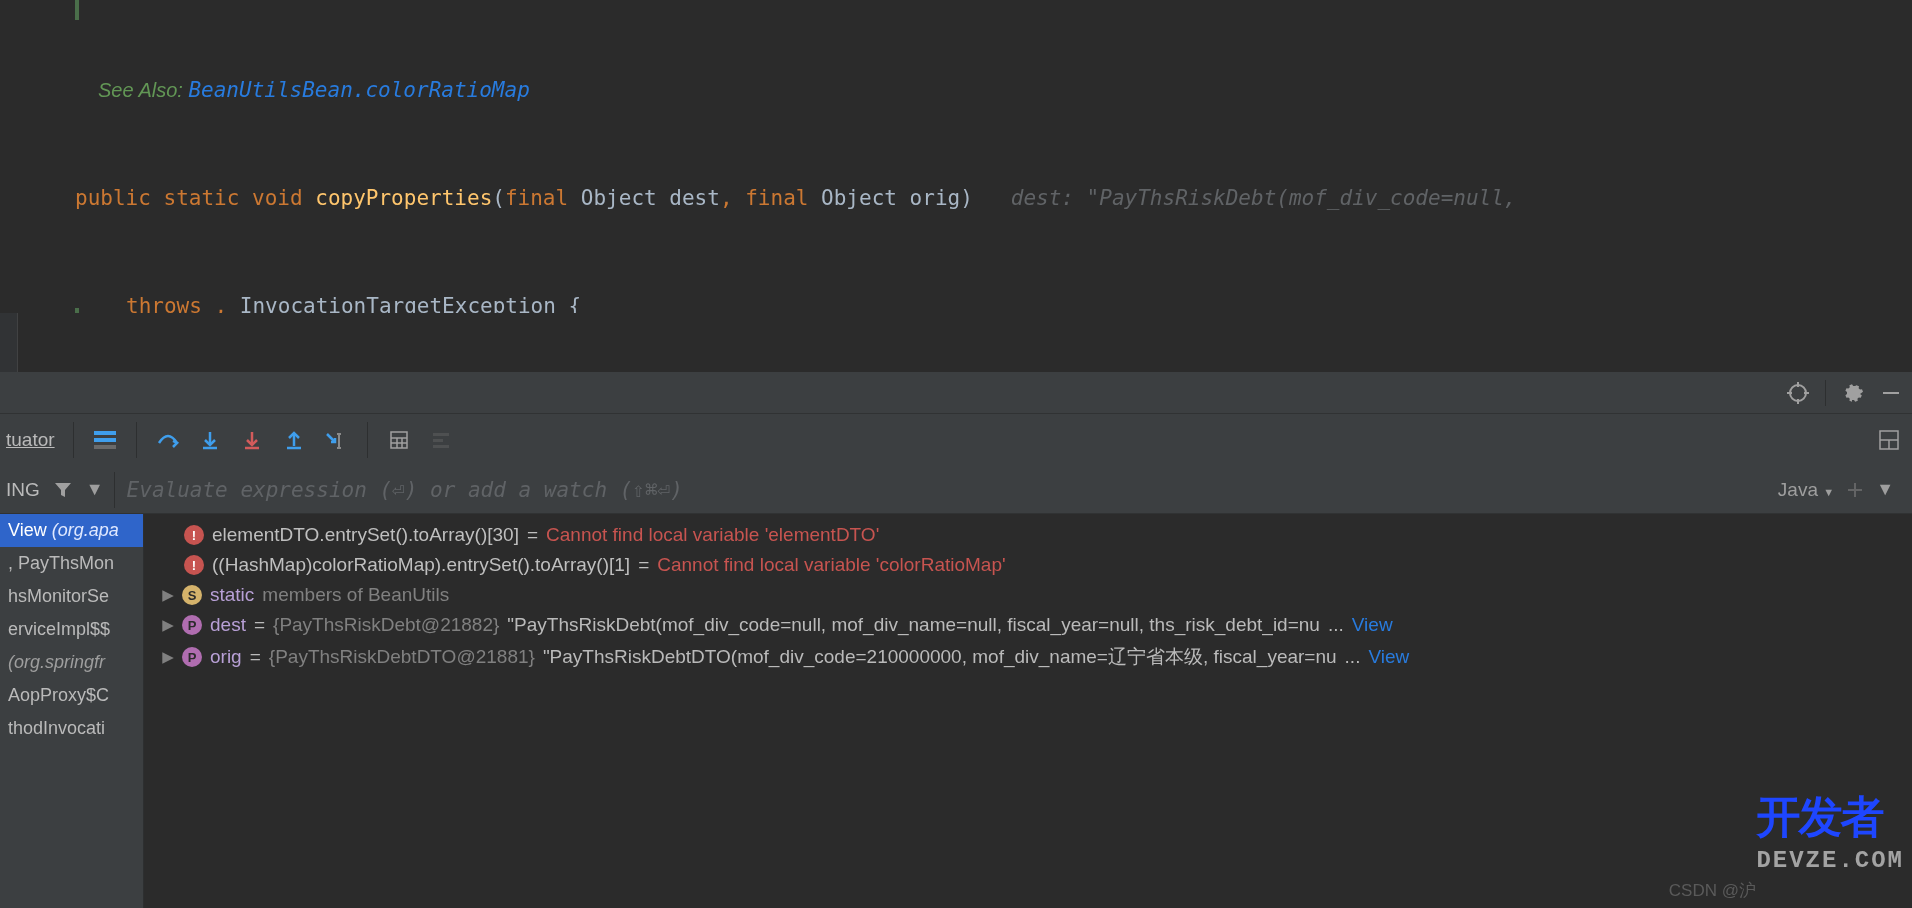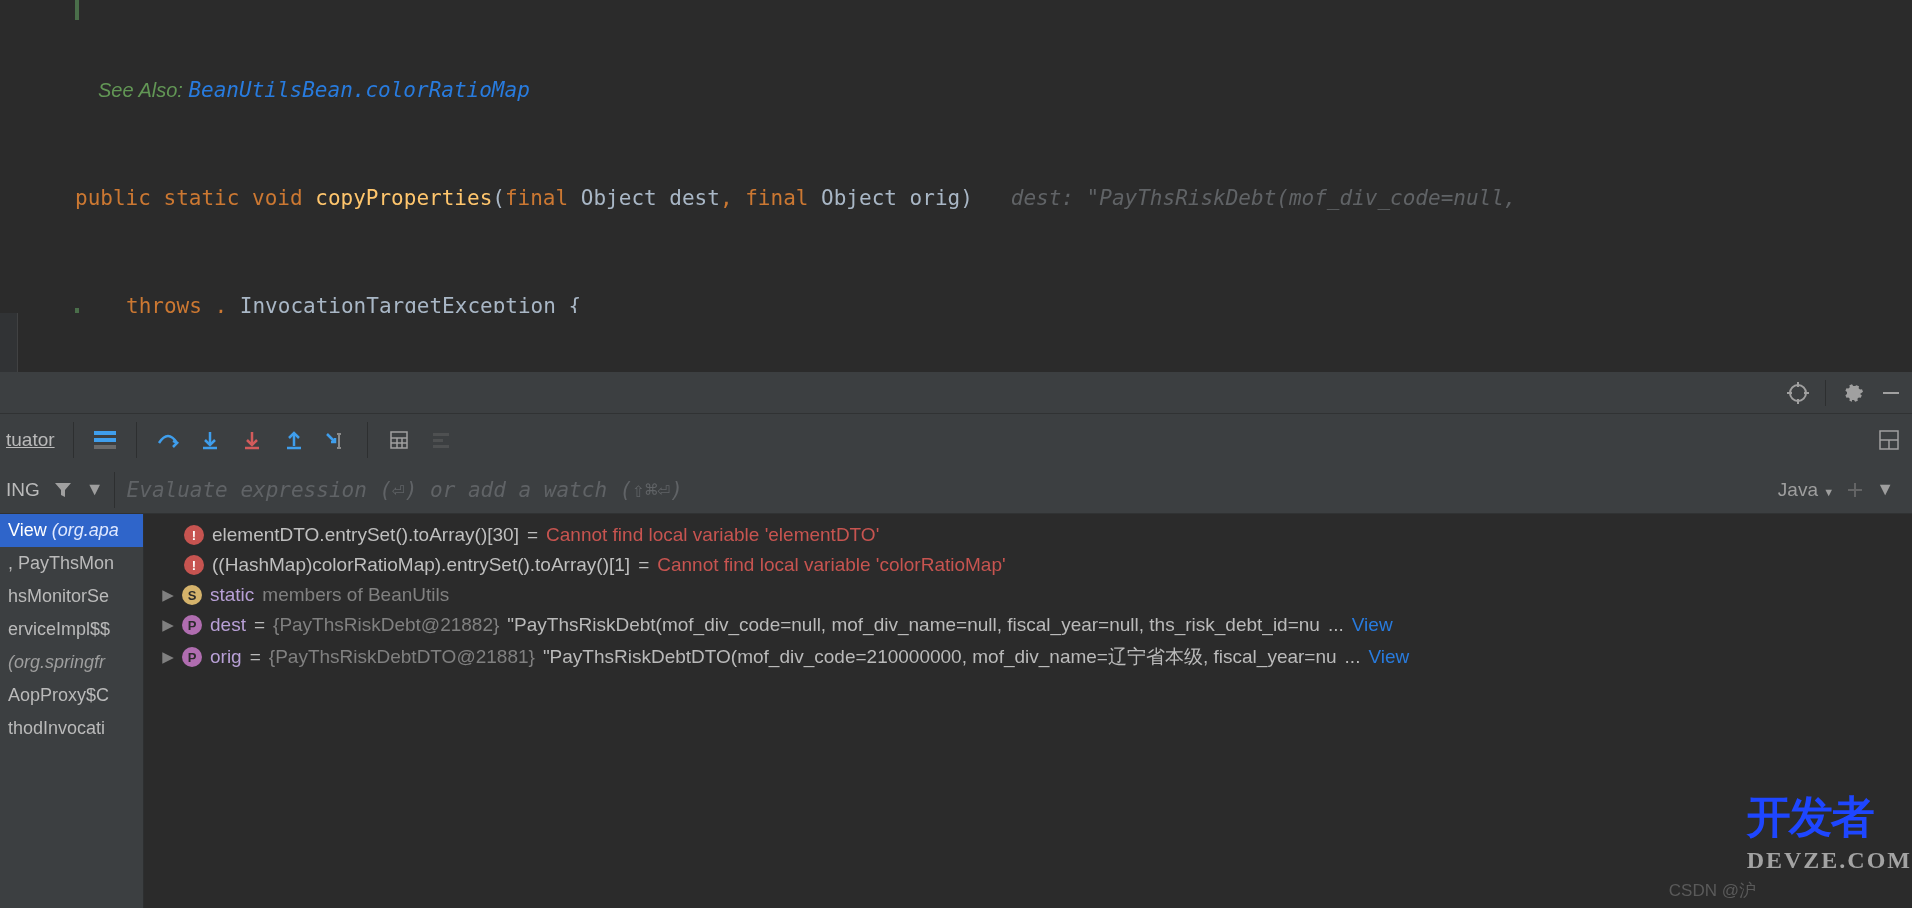--- a/index.html
+++ b/index.html
@@ -112,22 +112,22 @@
   .badge.p { background: #b06db0; }
   .vname { color: #b8a0d6; }
   .verr-expr { color: #bfbfbf; }
   .verr-msg { color: #c75450; }
   .vtype { color: #808080; }
   .vstr { color: #bababa; }
   .vview { color: #287bde; }
   .vplain { color: #bababa; }
 
   .watermark-logo {
-    position: absolute; right: 0; bottom: 34px;
-    font-family: Liberation Serif, serif; font-weight: bold;
+    position: absolute; right: 8px; bottom: 34px;
+    font-family: Liberation Mono, monospace; font-weight: bold;
     color: #1e46ff;
   }
   .watermark-logo .big { font-size: 44px; letter-spacing: -2px;}
   .watermark-logo .sm { font-size: 24px; color: #a3a3a3; letter-spacing: 2px; display:block; }
   .csdn-mark { position: absolute; right: 156px; bottom: 6px; font-size: 17px; color: #5a5a5a; font-family: Arial, sans-serif;}
 
   svg { display: block; }
 </style>
 </head>
 <body>

